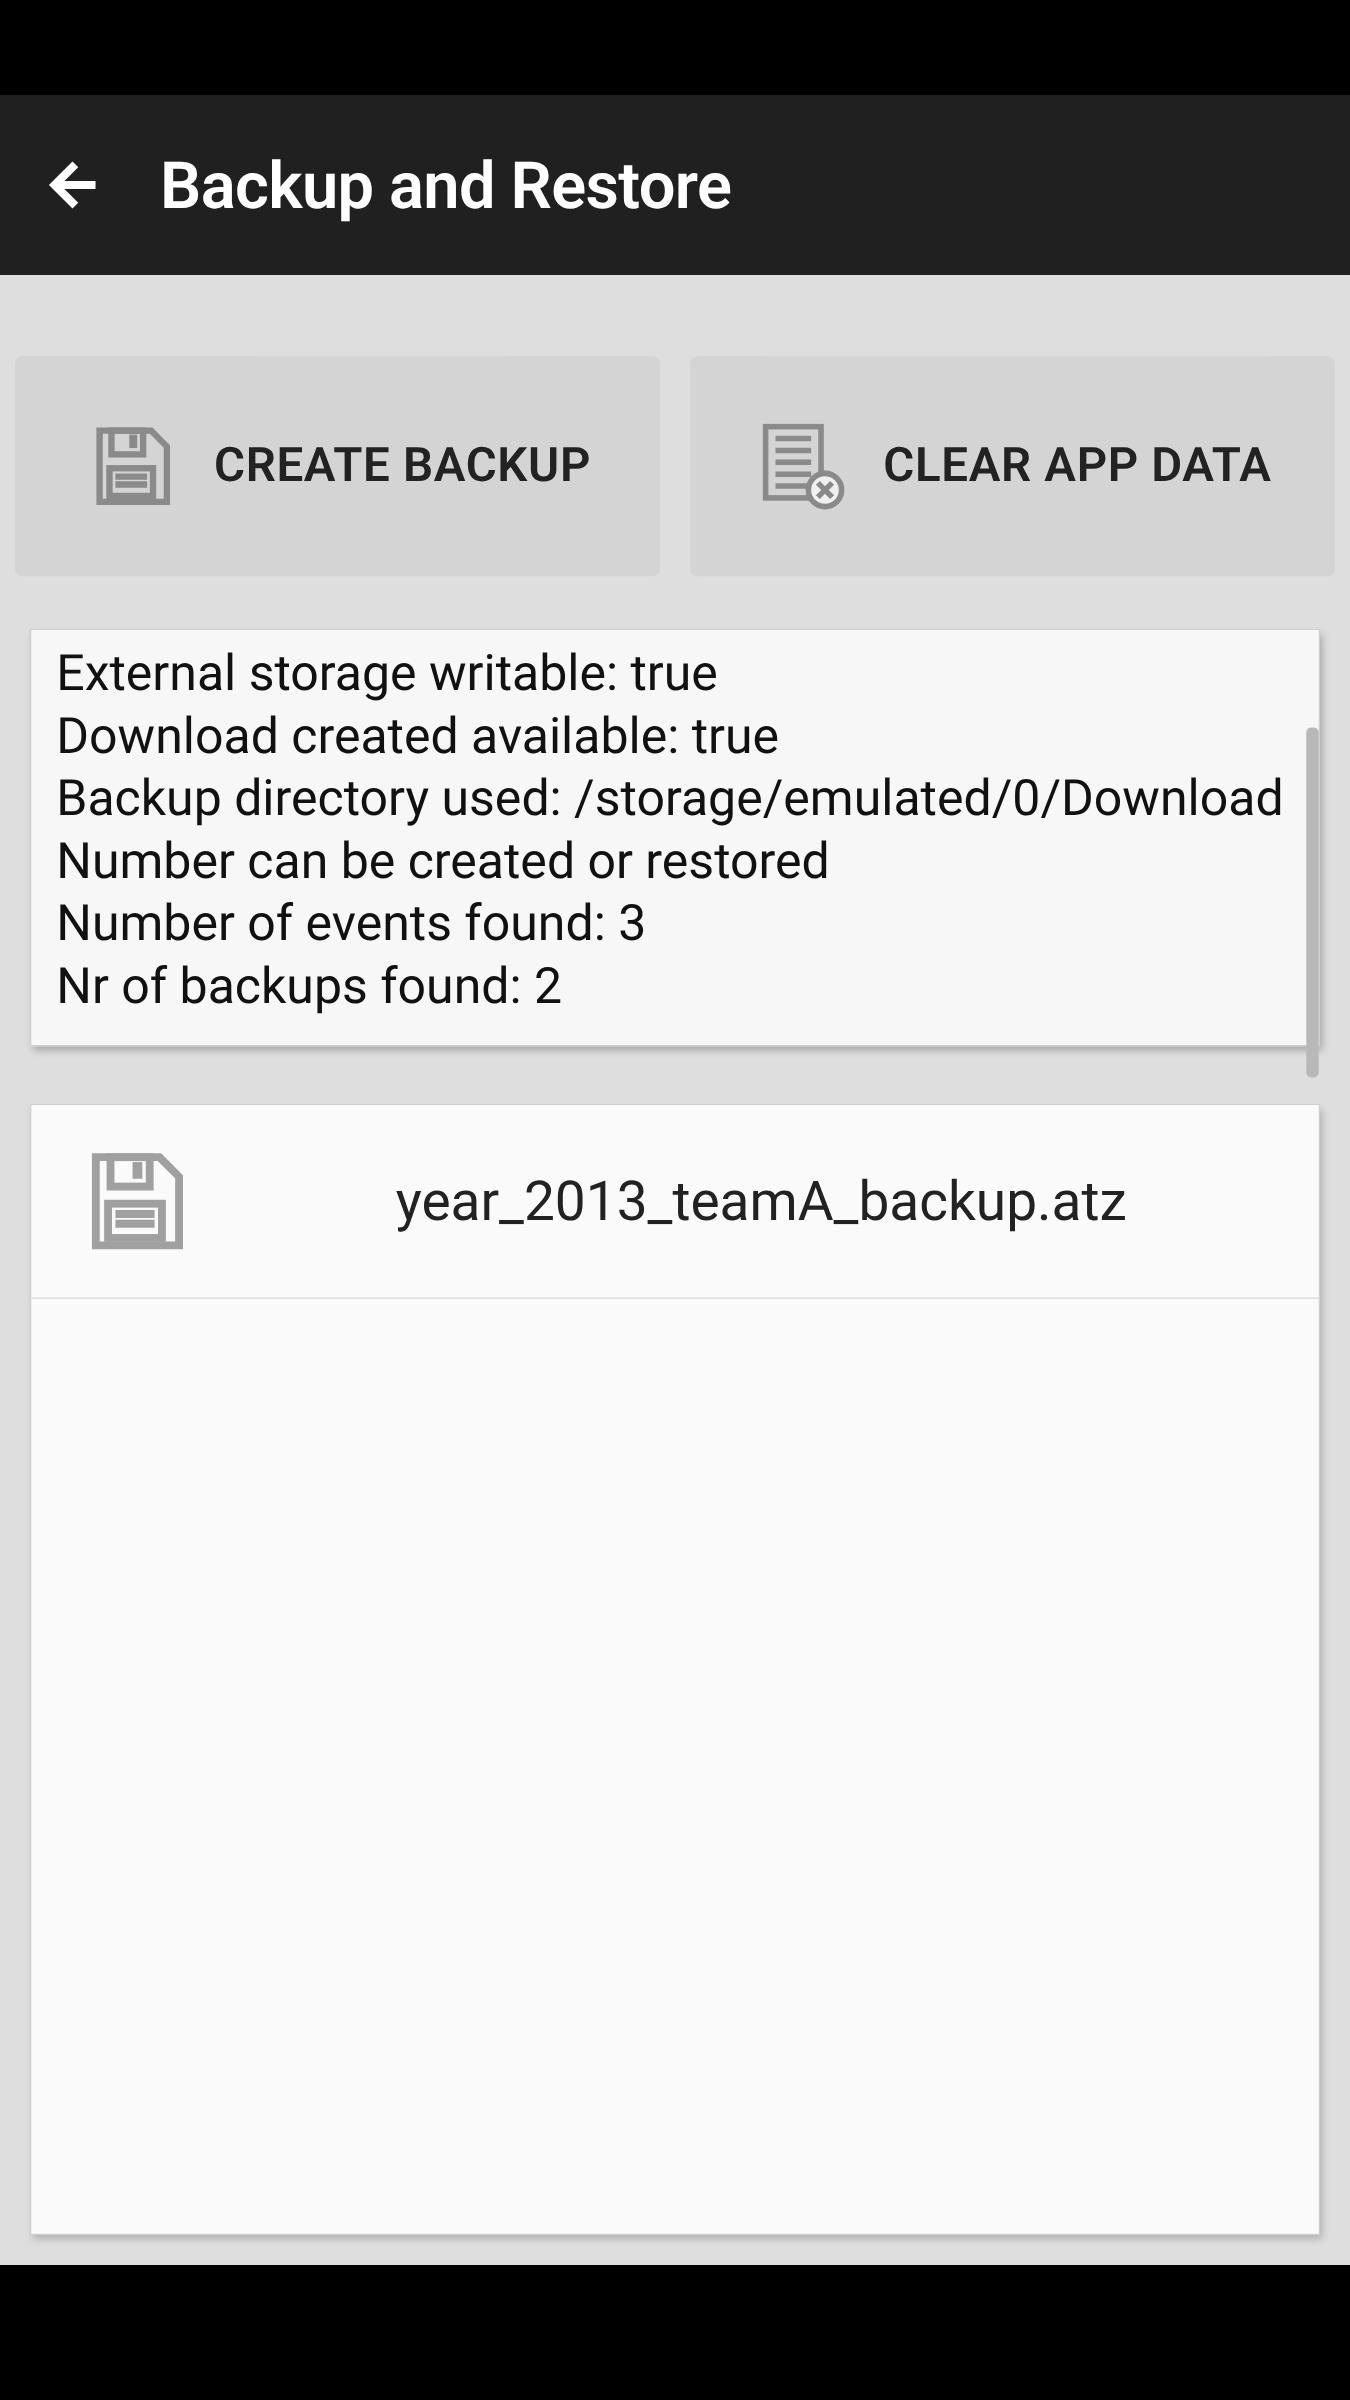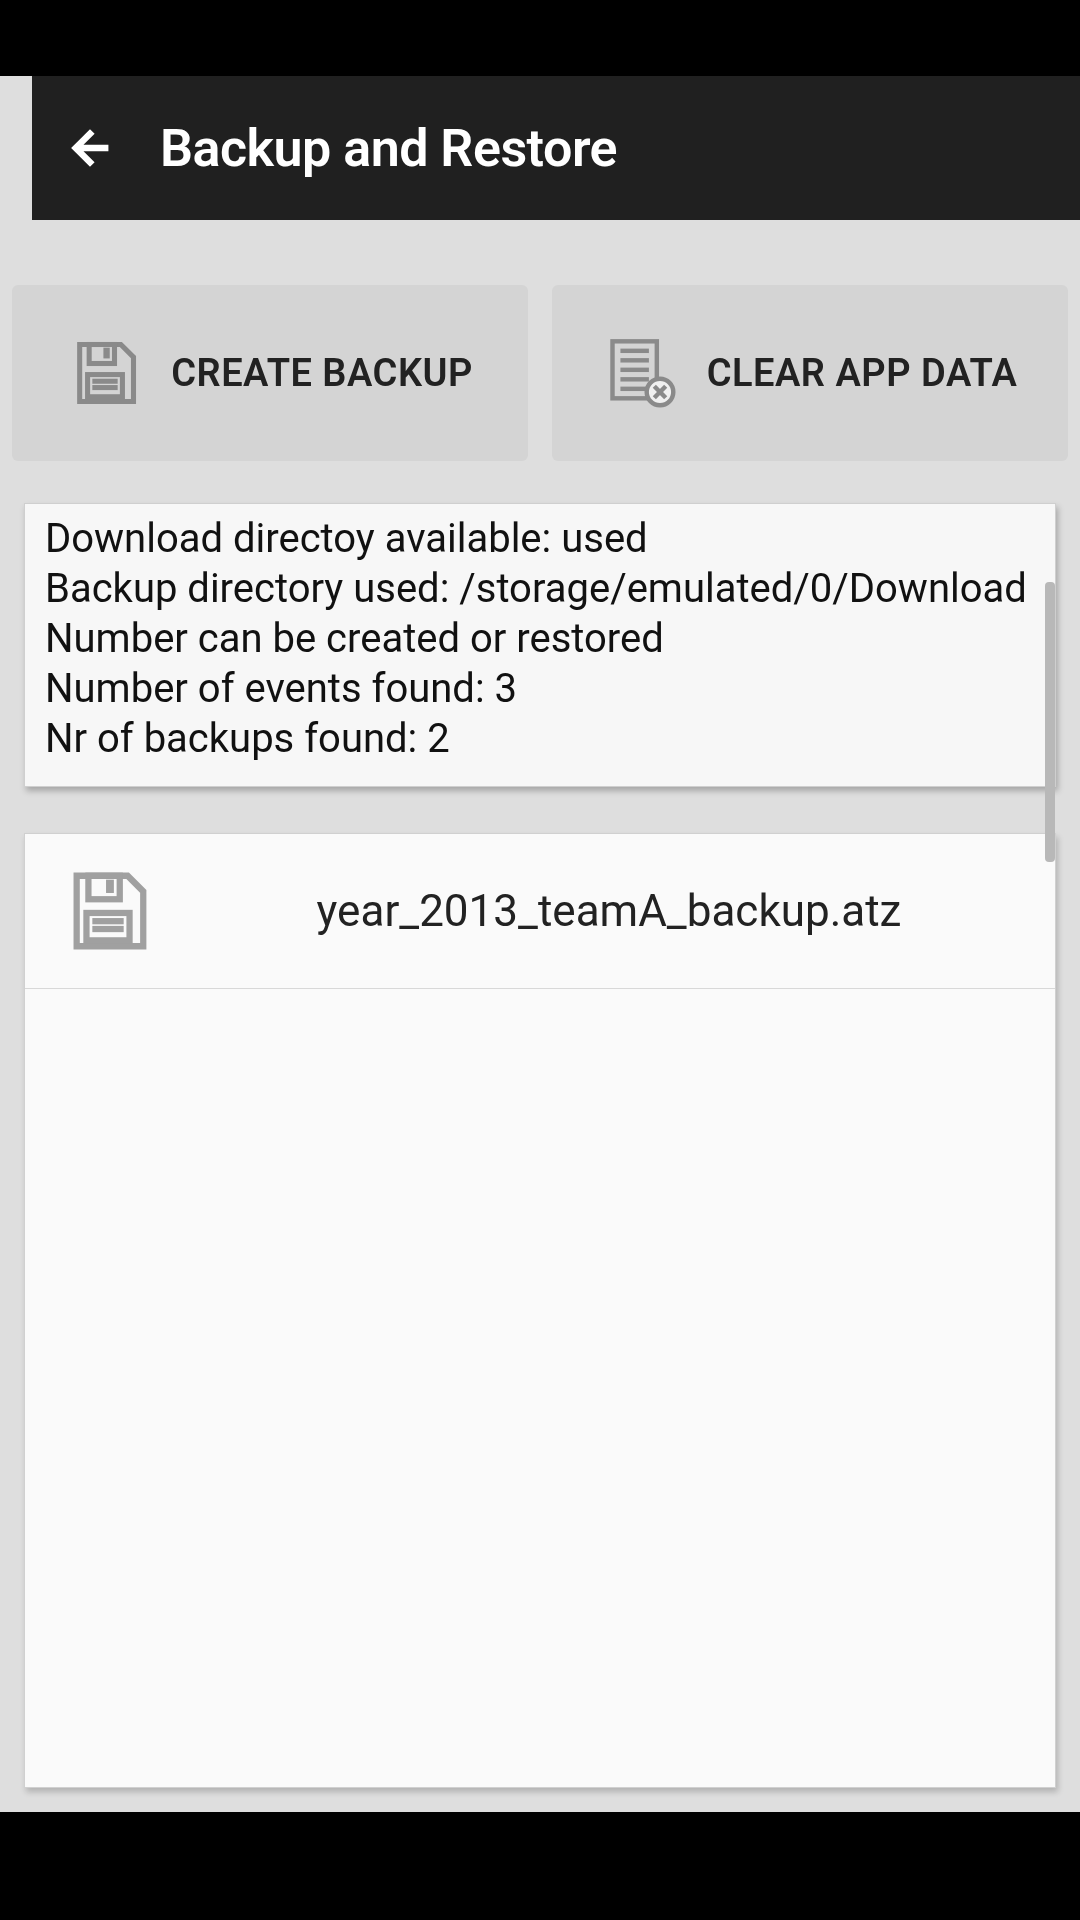--- a/index.html
+++ b/index.html
@@ -17,21 +17,20 @@
   .letterbox-bottom { height: 108px; background: #000; flex-shrink: 0; }
   .phone-frame { flex: 1; display: flex; flex-direction: column; background: #dedede; }
   .app-bar {
     height: 144px;
     background: #202020;
     display: flex;
     align-items: center;
     padding: 0 28px;
     gap: 40px;
     flex-shrink: 0;
-    margin-left: 32px;
   }
   .back-btn {
     width: 60px; height: 60px;
     display: flex; align-items: center; justify-content: center;
     cursor: pointer;
   }
   .back-btn svg { width: 52px; height: 52px; fill: #fff; stroke: #fff; }
   .app-title { color: #fff; font-size: 52px; font-weight: 600; letter-spacing: -0.5px; }
   .action-row {
     display: flex; gap: 24px; padding: 18px 12px 18px 12px;
@@ -131,21 +130,22 @@
           <circle cx="18" cy="18" r="4.2" fill="#f0f0f0"></circle>
           <line x1="16.2" y1="16.2" x2="19.8" y2="19.8"></line>
           <line x1="19.8" y1="16.2" x2="16.2" y2="19.8"></line>
         </svg>
       </span>
       <span class="lbl">CLEAR APP DATA</span>
     </div>
   </div>
 
   <div class="info-card">
-    <p>Download directoy available: used</p>
+    <p>External storage writable: true</p>
+    <p>Download created available: true</p>
     <p>Backup directory used: /storage/emulated/0/Download</p>
     <p>Number can be created or restored</p>
     <p>Number of events found: 3</p>
     <p>Nr of backups found: 2</p>
     <div class="info-scroll-thumb"></div>
   </div>
 
   <div class="backup-list-card">
     <div class="backup-row">
       <span class="row-icon">

